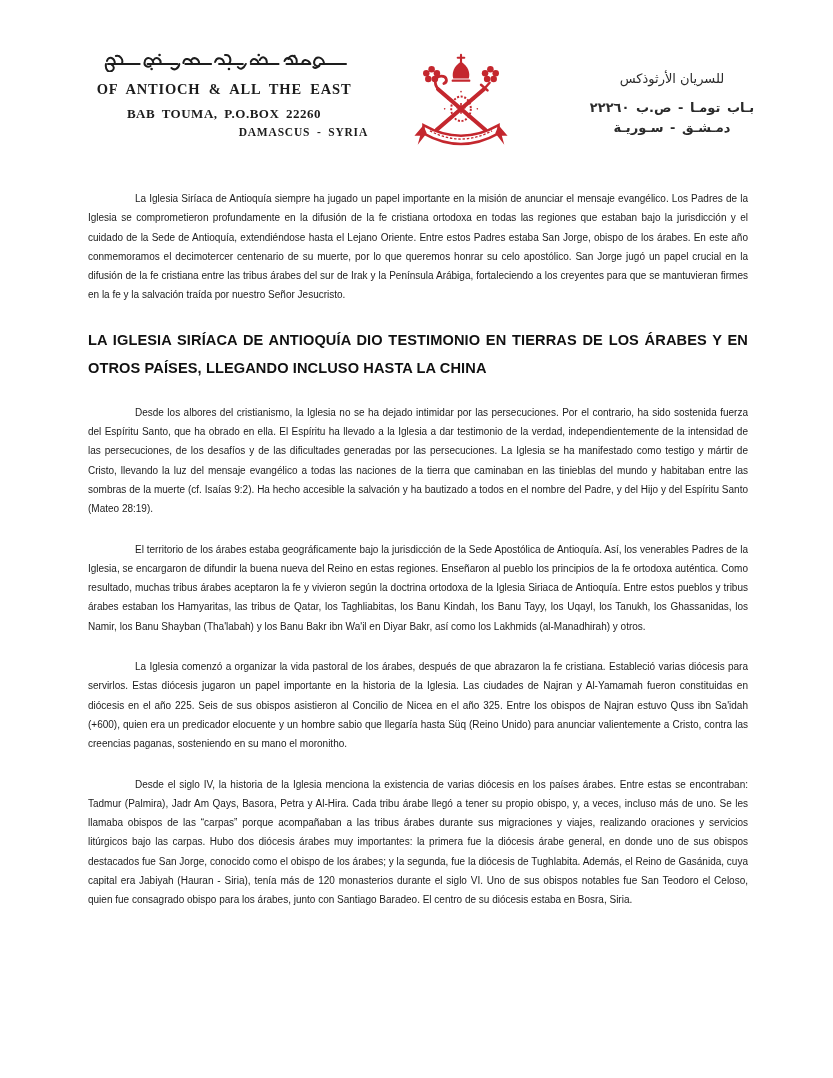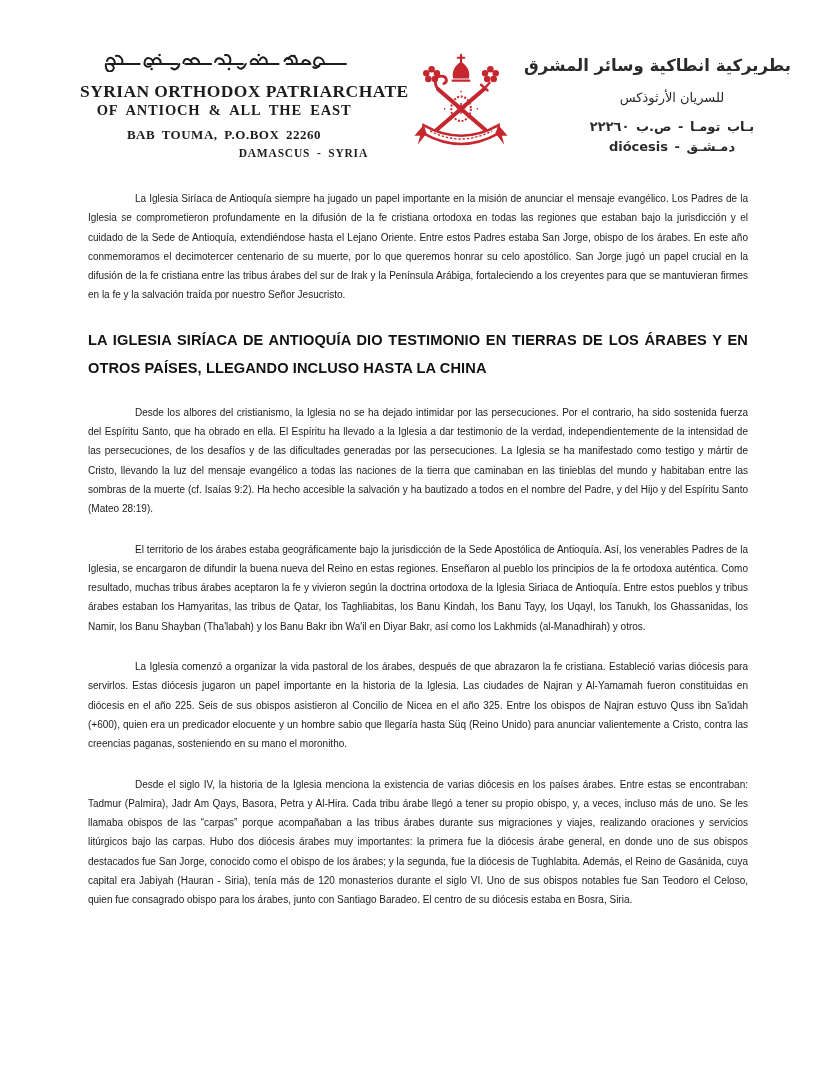--- a/index.html
+++ b/index.html
@@ -59,21 +59,20 @@
           </g>
           <g fill="#1d1d1d">
             <circle cx="196" cy="6" r="1.3"></circle>
               <circle cx="130" cy="19" r="1.3"></circle>
             <circle cx="60" cy="5" r="1.3"></circle>
               <circle cx="52" cy="19" r="1.3"></circle>
             <circle cx="160" cy="5" r="1.3"></circle>
           </g>
         </svg>
       </div>
-      <div class="org1">SYRIAN ORTHODOX PATRIARCHATE</div>
       <div class="org2">OF ANTIOCH &amp; ALL THE EAST</div>
       <div class="addr1">BAB TOUMA, P.O.BOX 22260</div>
       <div class="addr2">DAMASCUS - SYRIA</div>
     </div>
 
     <div class="lh-emblem">
       <svg width="98" height="112" viewBox="0 0 120 134" aria-hidden="true">
 
         <path d="M60,2 v9 M56,5.5 h8" fill="none" stroke="#c4272e" stroke-width="2.6" stroke-linecap="round"></path>
 
@@ -118,24 +117,23 @@
         </g>
 
         <path d="M14,88 Q60,114 106,88 L106,98 Q60,124 14,98 Z" fill="#ffffff" stroke="#c4272e" stroke-width="3"></path>
         <path d="M22,95 Q60,115 98,95" fill="none" stroke="#c4272e" stroke-width="1.6" stroke-dasharray="3 2.2"></path>
         <path d="M14,88 l-11,13 h7 l-3,11 11,-14 z" fill="#c4272e"></path>
         <path d="M106,88 l11,13 h-7 l3,11 -11,-14 z" fill="#c4272e"></path>
       </svg>
     </div>
 
     <div class="lh-right" dir="rtl">
-      <div class="ar-title1">بطريركية انطاكية وسائر المشرق</div>
       <div class="ar-title2">للسريان الأرثوذكس</div>
       <div class="ar-addr1">بـاب تومـا - ص.ب ٢٢٢٦٠</div>
-      <div class="ar-addr2">دمـشـق - diócesis</div>
+      <div class="ar-addr2">دمـشـق - سـوريـة</div>
     </div>
 
   </header>
 
   <main class="body-text">
     <p>La Iglesia Siríaca de Antioquía siempre ha jugado un papel importante en la misión de anunciar el mensaje evangélico. Los Padres de la Iglesia se comprometieron profundamente en la difusión de la fe cristiana ortodoxa en todas las regiones que estaban bajo la jurisdicción y el cuidado de la Sede de Antioquía, extendiéndose hasta el Lejano Oriente. Entre estos Padres estaba San Jorge, obispo de los árabes. En este año conmemoramos el decimotercer centenario de su muerte, por lo que queremos honrar su celo apostólico. San Jorge jugó un papel crucial en la difusión de la fe cristiana entre las tribus árabes del sur de Irak y la Península Arábiga, fortaleciendo a los creyentes para que se mantuvieran firmes en la fe y la salvación traída por nuestro Señor Jesucristo.</p>
     <h2 class="section-heading">LA IGLESIA SIRÍACA DE ANTIOQUÍA DIO TESTIMONIO EN TIERRAS DE LOS ÁRABES Y EN OTROS PAÍSES, LLEGANDO INCLUSO HASTA LA CHINA</h2>
     <p>Desde los albores del cristianismo, la Iglesia no se ha dejado intimidar por las persecuciones. Por el contrario, ha sido sostenida fuerza del Espíritu Santo, que ha obrado en ella. El Espíritu ha llevado a la Iglesia a dar testimonio de la verdad, independientemente de la intensidad de las persecuciones, de los desafíos y de las dificultades generadas por las persecuciones. La Iglesia se ha manifestado como testigo y mártir de Cristo, llevando la luz del mensaje evangélico a todas las naciones de la tierra que caminaban en las tinieblas del mundo y habitaban entre las sombras de la muerte (cf. Isaías 9:2). Ha hecho accesible la salvación y ha bautizado a todos en el nombre del Padre, y del Hijo y del Espíritu Santo (Mateo 28:19).</p>
     <p>El territorio de los árabes estaba geográficamente bajo la jurisdicción de la Sede Apostólica de Antioquía. Así, los venerables Padres de la Iglesia, se encargaron de difundir la buena nueva del Reino en estas regiones. Enseñaron al pueblo los principios de la fe ortodoxa auténtica. Como resultado, muchas tribus árabes aceptaron la fe y vivieron según la doctrina ortodoxa de la Iglesia Siriaca de Antioquía. Entre estos pueblos y tribus árabes estaban los Hamyaritas, las tribus de Qatar, los Taghliabitas, los Banu Kindah, los Banu Tayy, los Uqayl, los Tanukh, los Ghassanidas, los Namir, los Banu Shayban (Tha'labah) y los Banu Bakr ibn Wa'il en Diyar Bakr, así como los Lakhmids (al-Manadhirah) y otros.</p>
     <p>La Iglesia comenzó a organizar la vida pastoral de los árabes, después de que abrazaron la fe cristiana. Estableció varias diócesis para servirlos. Estas diócesis jugaron un papel importante en la historia de la Iglesia. Las ciudades de Najran y Al-Yamamah fueron constituidas en diócesis en el año 225. Seis de sus obispos asistieron al Concilio de Nicea en el año 325. Entre los obispos de Najran estuvo Quss ibn Sa'idah (+600), quien era un predicador elocuente y un hombre sabio que llegaría hasta Süq (Reino Unido) para anunciar valientemente a Cristo, contra las creencias paganas, sosteniendo en su mano el moronitho.</p>

